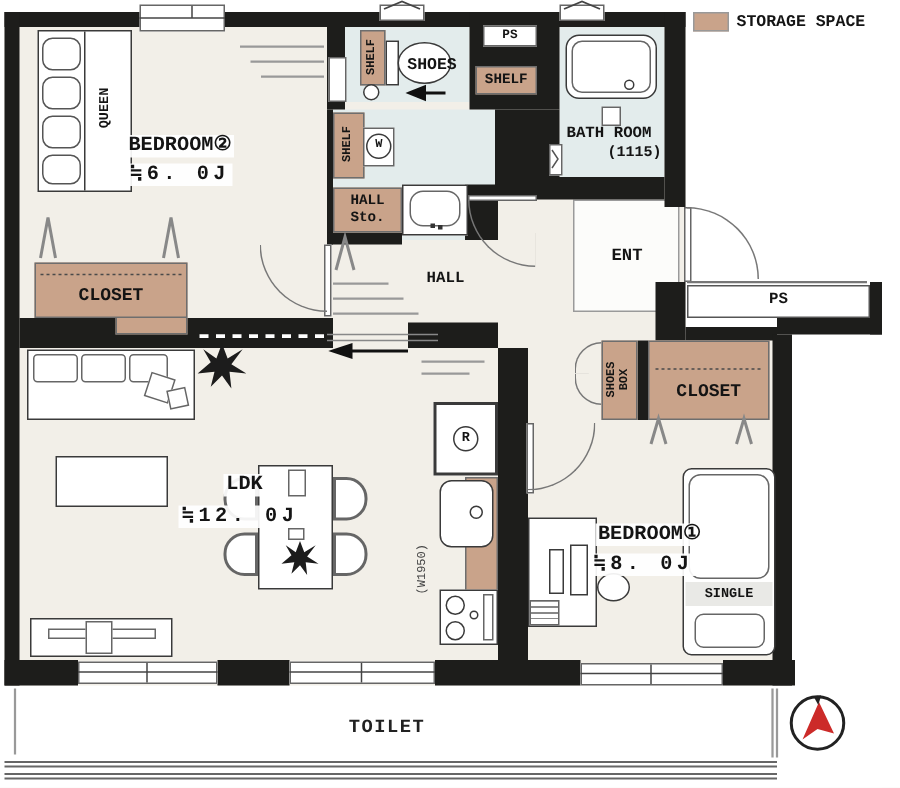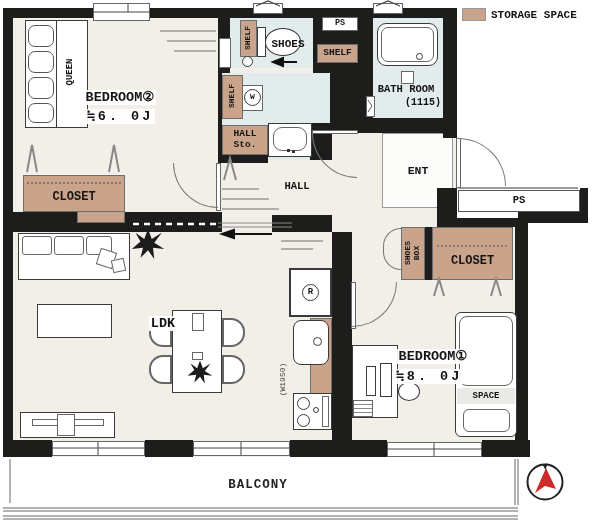--- a/index.html
+++ b/index.html
@@ -154,21 +154,21 @@
   <div class="abs" style="left:292px;top:150px;width:3px;height:3px;background:#333;"></div>
   <div class="abs furn" style="left:377px;top:23px;width:61px;height:43px;border-radius:9px;"></div>
   <div class="abs thin" style="left:381px;top:27px;width:53px;height:35px;border-radius:7px;"></div>
   <div class="abs circ" style="left:416px;top:53px;width:7px;height:7px;border-width:1px;"></div>
   <div class="abs thin" style="left:401px;top:71px;width:13px;height:13px;"></div>
   <div class="abs thin" style="left:366px;top:96px;width:9px;height:21px;"></div>
 
   <div class="abs furn" style="left:455px;top:312px;width:62px;height:125px;border-radius:6px;"></div>
   <div class="abs thin" style="left:459px;top:316px;width:54px;height:70px;border-radius:8px;"></div>
   <div class="abs ctr lbl" style="left:457px;top:388px;width:58px;height:16px;background:#e9e9e6;font-size:9px;">
-      <span>SPACE</span>
+      <span>SINGLE</span>
     </div>
   <div class="abs thin" style="left:463px;top:409px;width:47px;height:23px;border-radius:6px;"></div>
   <div class="abs furn" style="left:352px;top:345px;width:46px;height:73px;border-width:1px;"></div>
   <div class="abs furn" style="left:366px;top:366px;width:10px;height:30px;border-width:1.5px;"></div>
   <div class="abs furn" style="left:380px;top:363px;width:12px;height:34px;border-width:1.5px;"></div>
   <div class="abs thin" style="left:353px;top:400px;width:20px;height:17px;background:repeating-linear-gradient(#fff,#fff 3px,#888 3px,#888 4px);"></div>
   <div class="abs circ" style="left:398px;top:382px;width:22px;height:19px;"></div>
 
   <div class="abs thin" style="left:216px;top:163px;width:5px;height:48px;"></div>
   <div class="abs thin" style="left:351px;top:282px;width:5px;height:47px;"></div>
@@ -184,20 +184,23 @@
 
   <div class="abs ctr lbl" style="left:55px;top:90px;width:130px;height:15px;font-size:13.5px;">
       <span class="chip">BEDROOM②</span>
     </div>
   <div class="abs ctr lbl" style="left:55px;top:109px;width:130px;height:15px;font-size:13.5px;letter-spacing:3px;">
       <span class="chip">≒6. 0J</span>
     </div>
   <div class="abs ctr lbl" style="left:133px;top:316px;width:60px;height:15px;font-size:13.5px;">
       <span class="chip">LDK</span>
     </div>
+  <div class="abs ctr lbl" style="left:110px;top:337px;width:100px;height:15px;font-size:13.5px;letter-spacing:3px;">
+      <span class="chip">≒12. 0J</span>
+    </div>
   <div class="abs ctr lbl" style="left:368px;top:349px;width:130px;height:15px;font-size:13.5px;">
       <span class="chip">BEDROOM①</span>
     </div>
   <div class="abs ctr lbl" style="left:364px;top:369px;width:130px;height:15px;font-size:13.5px;letter-spacing:3px;">
       <span class="chip">≒8. 0J</span>
     </div>
   <div class="abs ctr lbl" style="left:255px;top:37px;width:66px;height:14px;font-size:11px;">
       <span>SHOES</span>
     </div>
   <div class="abs ctr lbl" style="left:371px;top:83px;width:70px;height:13px;font-size:10.5px;">
@@ -206,21 +209,21 @@
   <div class="abs ctr lbl" style="left:371px;top:96px;width:70px;height:13px;font-size:10px;justify-content:flex-end;">
       <span>(1115)</span>
     </div>
   <div class="abs ctr lbl" style="left:388px;top:164px;width:60px;height:14px;font-size:11.5px;">
       <span>ENT</span>
     </div>
   <div class="abs ctr lbl" style="left:267px;top:180px;width:60px;height:14px;font-size:10.5px;">
       <span>HALL</span>
     </div>
   <div class="abs ctr" style="left:198px;top:477px;width:120px;height:15px;font-size:12.5px;font-weight:600;letter-spacing:1px;color:#222;">
-      <span>BALCONY</span>
+      <span>TOILET</span>
     </div>
 
   <div class="abs tan" style="left:462px;top:8px;width:24px;height:13px;border:1px solid #999;"></div>
   <div class="abs lbl" style="left:491px;top:9px;font-size:11px;font-weight:600;"><span>STORAGE SPACE</span></div>
 
   <svg width="600" height="525" viewBox="0 0 600 525">
 
     <g stroke="#444" stroke-width="1">
       <line x1="93" y1="12" x2="150" y2="12"></line>
         <line x1="128" y1="4" x2="128" y2="12"></line>

